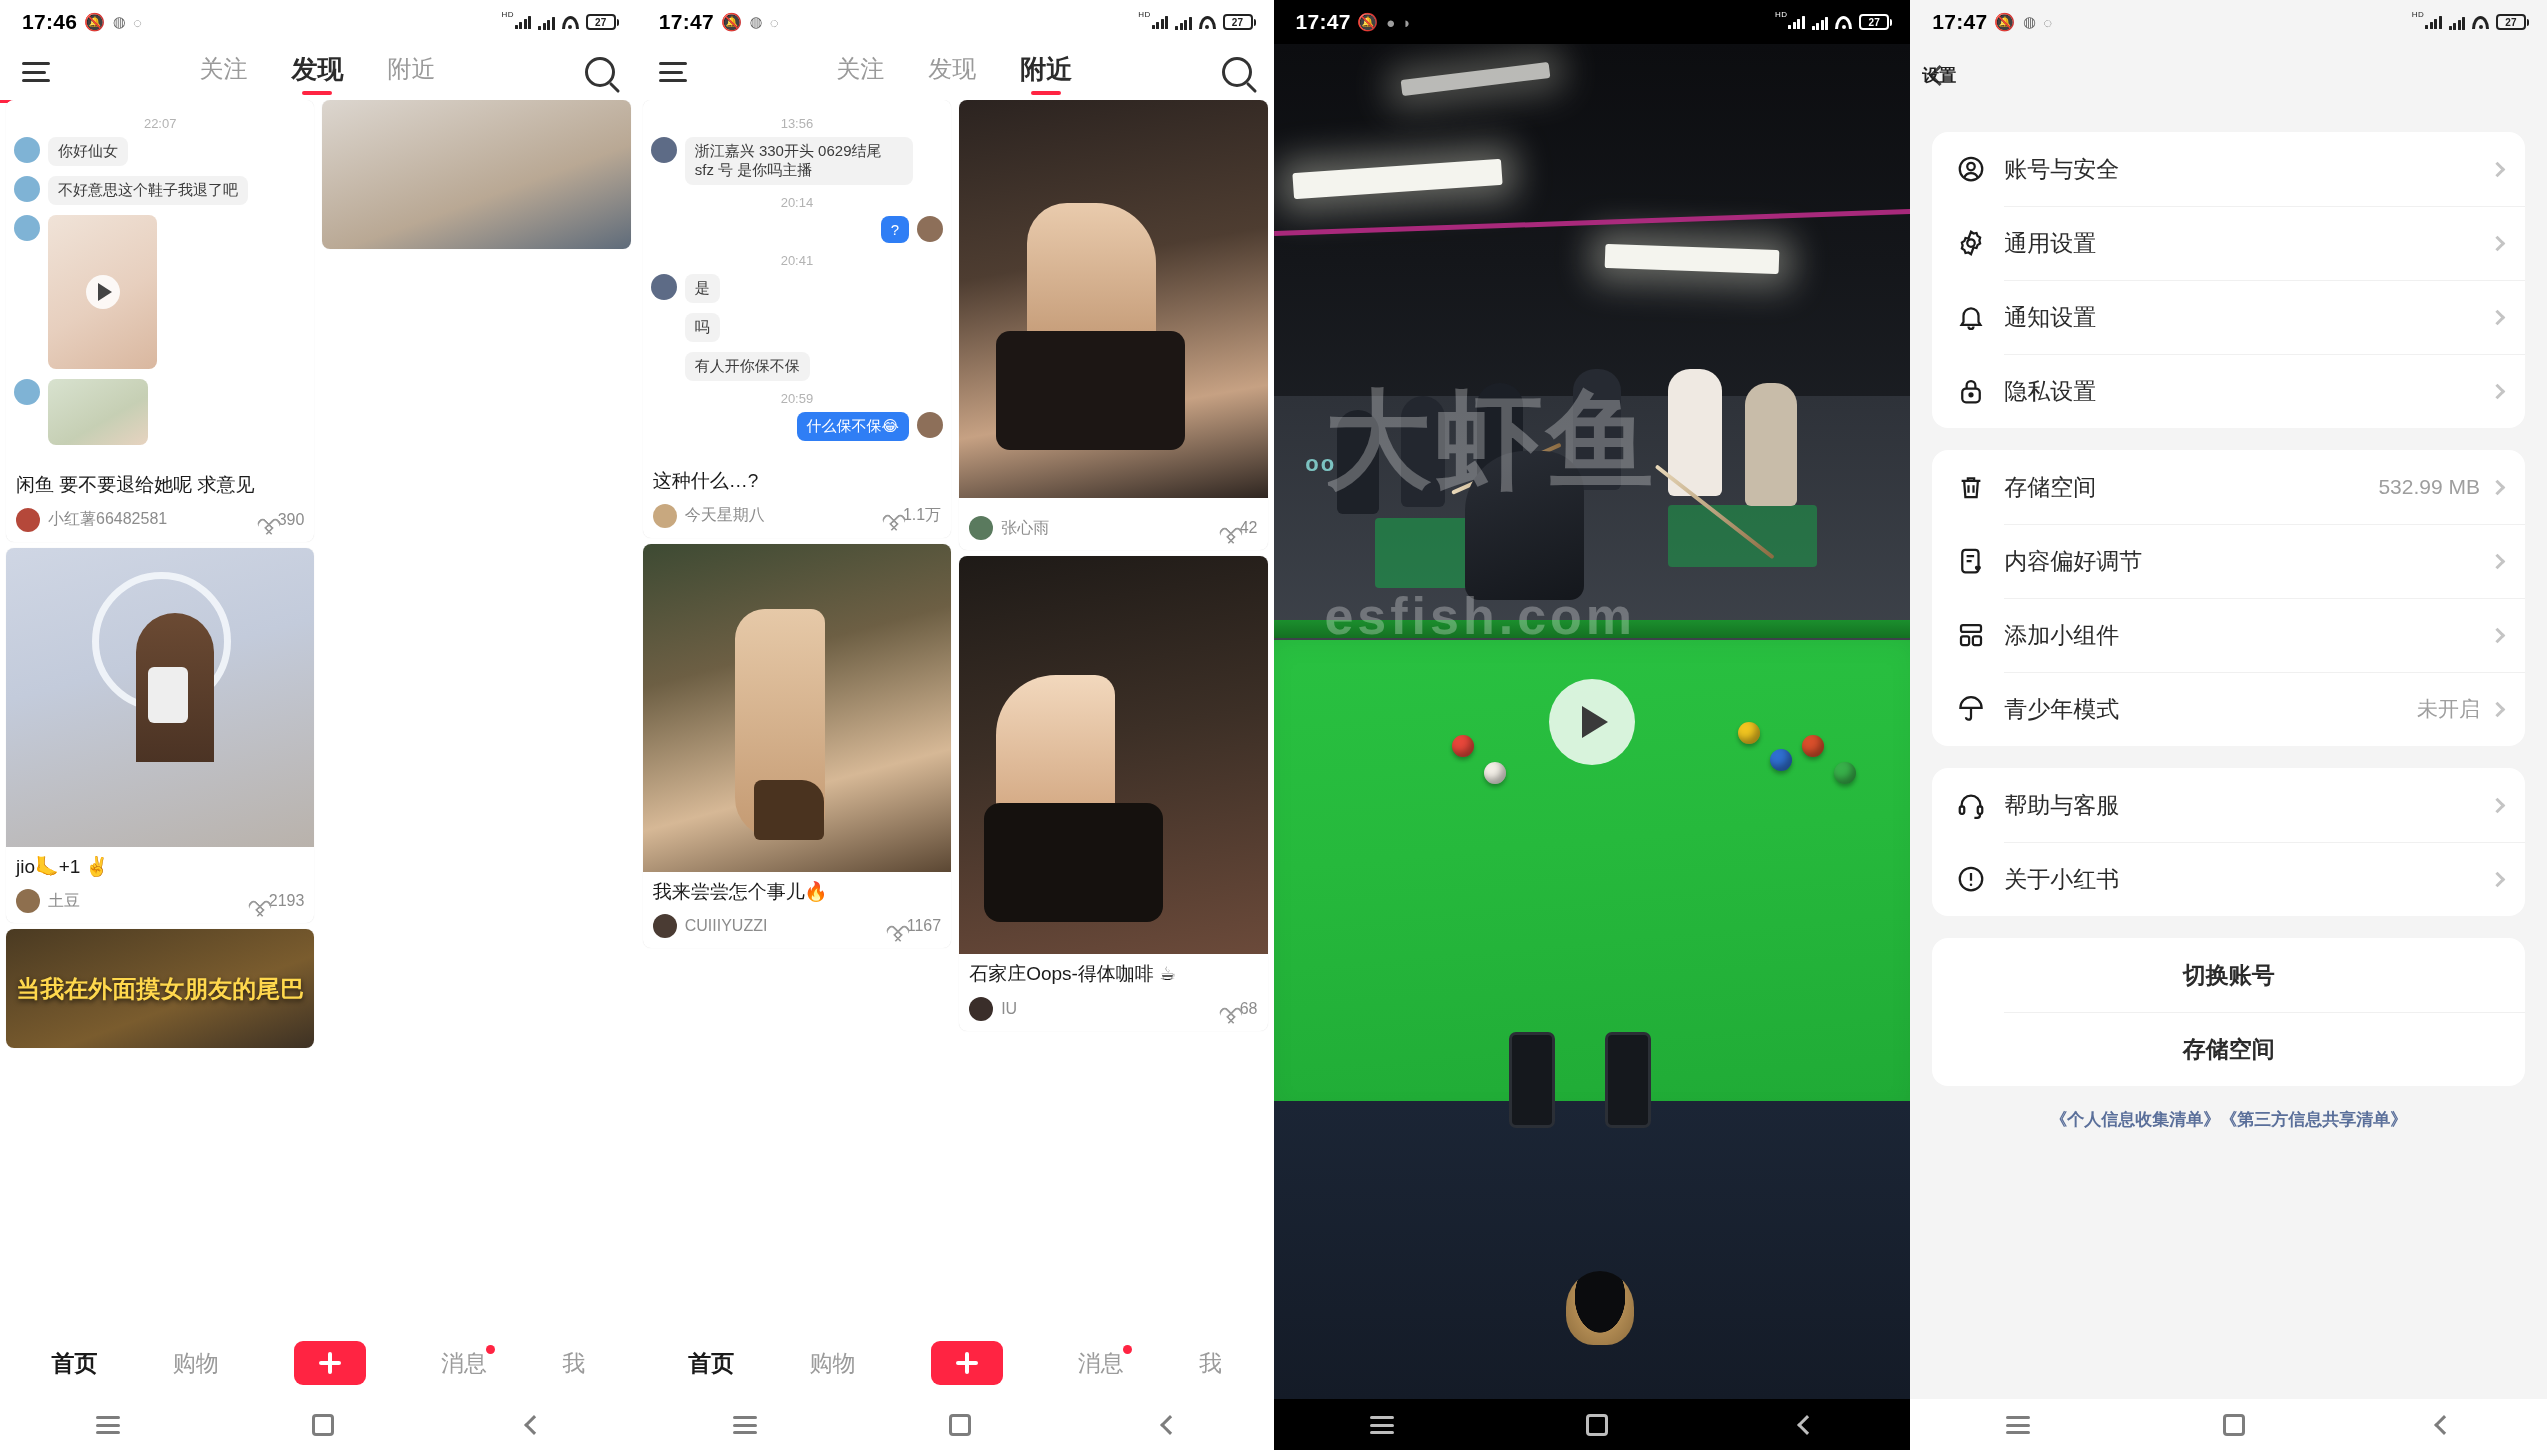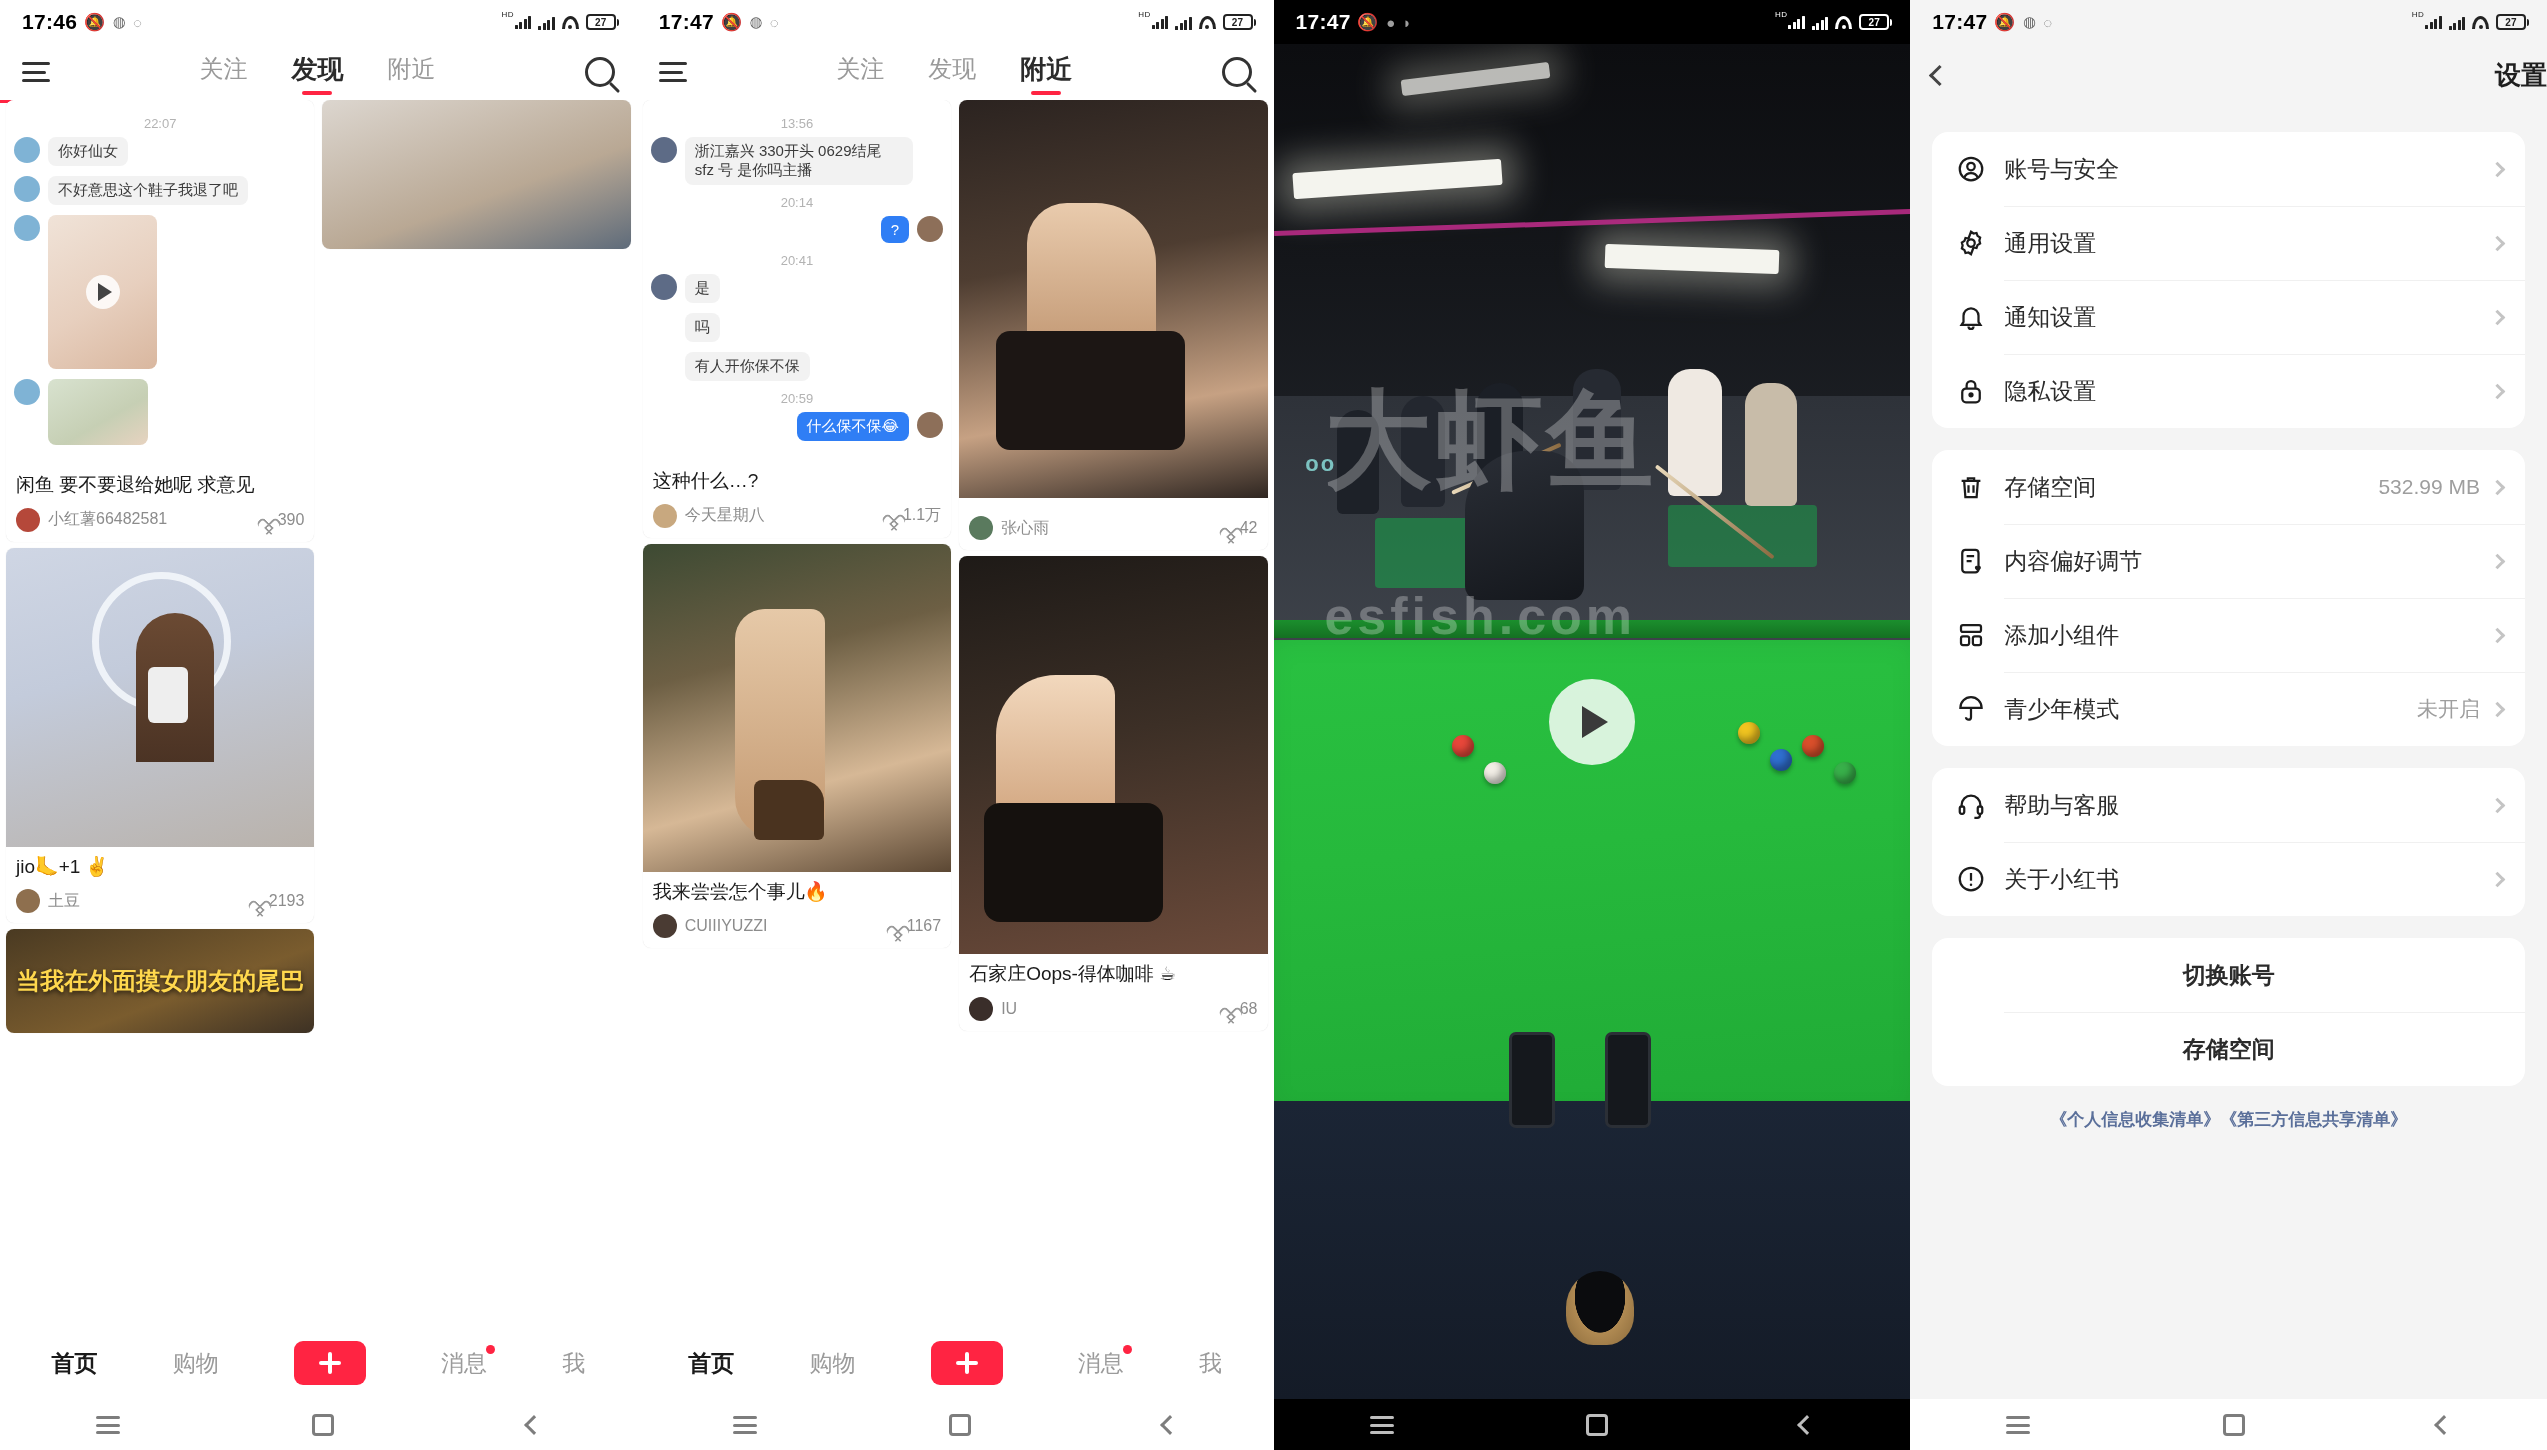--- a/index.html
+++ b/index.html
@@ -147,21 +147,21 @@
 
   
   .wm { position:absolute; z-index:25; pointer-events:none; color:rgba(255,255,255,.28);
     font-weight:bold; letter-spacing:4px; }
 
   
   .phone.settings { background:#f4f4f4; }
   .set-head { height:62px; display:flex; align-items:center; position:relative; padding:0 22px; }
   .back-ic { width:15px;height:15px;border-left:3px solid #444;border-bottom:3px solid #444;
     transform:rotate(45deg); }
-  .set-title { position:absolute; left:0; right:0; text-align:right; font-size:26px;
+  .set-title { position:absolute; left:0; right:0; text-align:left; font-size:17px;
     font-weight:bold; color:#1f1f1f;padding-left:12px; }
   .group { background:#fff; border-radius:16px; margin:0 22px 22px; overflow:hidden; }
   .srow { height:74px; display:flex; align-items:center; padding:0 22px; position:relative; }
   .srow + .srow::before{ content:""; position:absolute; top:0; left:72px; right:0; height:1px; background:#f0f0f0; }
   .sicon { width:34px; height:34px; flex:none; margin-right:16px; display:flex; align-items:center; justify-content:center; }
   .sicon svg { width:30px; height:30px; }
   .slabel { flex:1; font-size:23px; color:#2b2b2b; }
   .svalue { font-size:21px; color:#9e9e9e; margin-right:12px; }
   .chev { width:11px;height:11px;border-top:3px solid #c4c4c4;border-right:3px solid #c4c4c4;
     transform:rotate(45deg); }
@@ -270,21 +270,21 @@
               <span>土豆</span>
             </div>
             <div class="likes">
               <span class="heart"></span>
               <span>2193</span>
             </div>
           </div>
         </div>
 
         <div class="card">
-          <div class="thumb" style="height:104px;background:linear-gradient(160deg,#4a3a22,#7a5c2e 60%,#3d3124);">
+          <div class="thumb" style="height:119px;background:linear-gradient(160deg,#4a3a22,#7a5c2e 60%,#3d3124);">
             <div style="position:absolute;inset:0;display:flex;align-items:center;justify-content:center;
                  color:#ffd84d;font-weight:bold;font-size:24px;line-height:1.35;text-align:center;
                  text-shadow:0 2px 5px rgba(0,0,0,.7);">当我在外面摸女朋友的尾巴</div>
           </div>
         </div>
       </div>
 
       <div class="col">
         <div class="card">
           <div class="thumb" style="height:149px;background:linear-gradient(160deg,#dcd6cf,#b9a894 60%,#5e6b7a);"></div>

